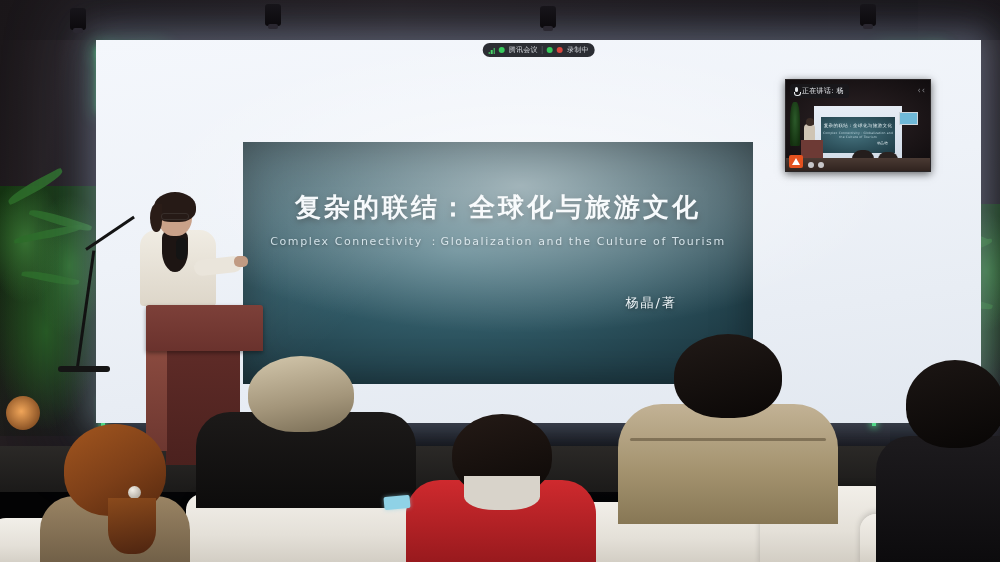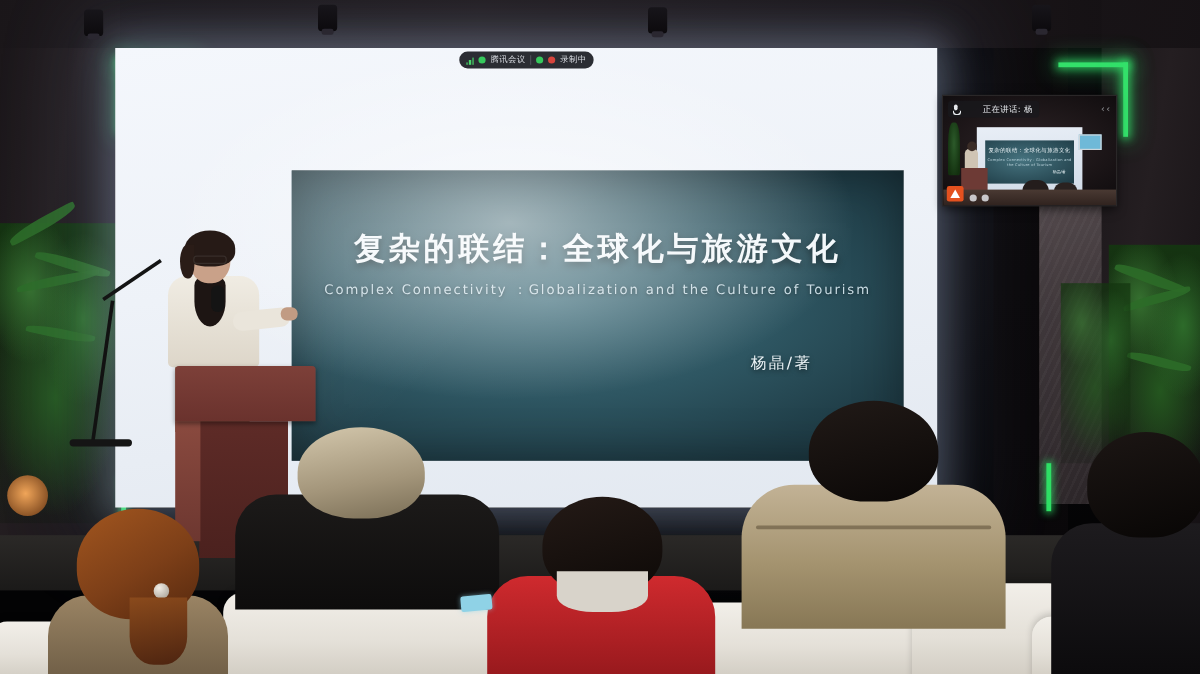--- a/index.html
+++ b/index.html
@@ -38,21 +38,21 @@
 
   
   .led { position:absolute; background:#33e06a; box-shadow:0 0 7px 2px rgba(51,224,106,.75), 0 0 18px 5px rgba(51,224,106,.30); }
   .led-h { height:4px; }
   .led-v { width:4px; }
   .led-strip { position:absolute; width:4px; background:#2fe065; box-shadow:0 0 6px 2px rgba(47,224,101,.6); }
 
   
   #screen {
     position:absolute;
-    left:96px; top:40px; width:685px; height:383px;
+    left:96px; top:40px; width:885px; height:383px;
     background:linear-gradient(172deg,#f4f7fc 0%,#eef2f8 45%,#e2e8f0 100%);
     box-shadow:0 0 28px 10px rgba(190,210,240,.28), 0 0 70px 30px rgba(140,170,220,.12);
   }
   #screen::after{ 
     content:""; position:absolute; inset:0;
     background:radial-gradient(ellipse 60% 55% at 48% 38%, rgba(255,255,255,.55), rgba(255,255,255,0) 70%);
     pointer-events:none;
   }
 
   
@@ -152,21 +152,21 @@
   #pip-speaker::before{content:"";position:absolute;left:1.5px;top:-6px;width:8px;height:8px;border-radius:50%;background:#3a2c26;}
   #pip-podium{ position:absolute; left:15px; top:60px; width:22px; height:20px; background:#6d3a35;}
   #pip-aud1{ position:absolute; left:66px; top:70px; width:22px; height:17px; background:#241d1c; border-radius:9px 9px 0 0;}
   #pip-aud2{ position:absolute; left:92px; top:72px; width:20px; height:15px; background:#2a2220; border-radius:8px 8px 0 0;}
   #pip-table{ position:absolute; left:0; right:0; bottom:0; height:13px; background:linear-gradient(180deg,#4a3a33,#30231f);}
   #pip-monitor{ position:absolute; left:113px; top:32px; width:19px; height:13px; background:#6fb9d8; border:1px solid #cdd6dc;}
   #pip-plant{ position:absolute; left:4px; top:22px; width:10px; height:44px; background:radial-gradient(ellipse at 50% 40%, #2c5a2a, #13300f 80%); border-radius:40% 40% 10% 10%;}
 
   #pip-label {
     position:absolute; left:4px; top:4px;
-    display:flex; align-items:center; gap:20px;
+    display:flex; align-items:center; gap:3px;
     background:rgba(24,24,28,.78);
     border-radius:3px; padding:2px 5px 2px 4px; z-index:3;
   }
   #pip-label .lbl-txt{ color:#e9ecf0; font-size:7px; letter-spacing:.3px; white-space:nowrap; font-family:"DejaVu Sans",sans-serif;}
   .mic-ico { width:5px; height:8px; position:relative; flex:0 0 auto; }
   .mic-ico::before{ content:""; position:absolute; left:1px; top:0; width:3px; height:5px; background:#e5e8ec; border-radius:1.6px;}
   .mic-ico::after{ content:""; position:absolute; left:0; top:5px; width:5px; height:3px; border:1px solid #e5e8ec; border-top:none; border-radius:0 0 3px 3px;}
 
   #pip-badge {
     position:absolute; left:3px; bottom:3px; width:14px; height:13px;

